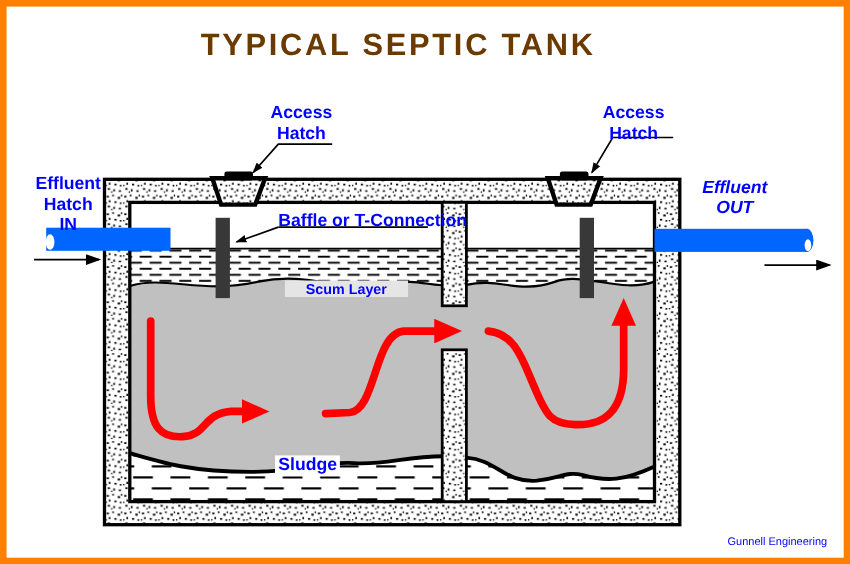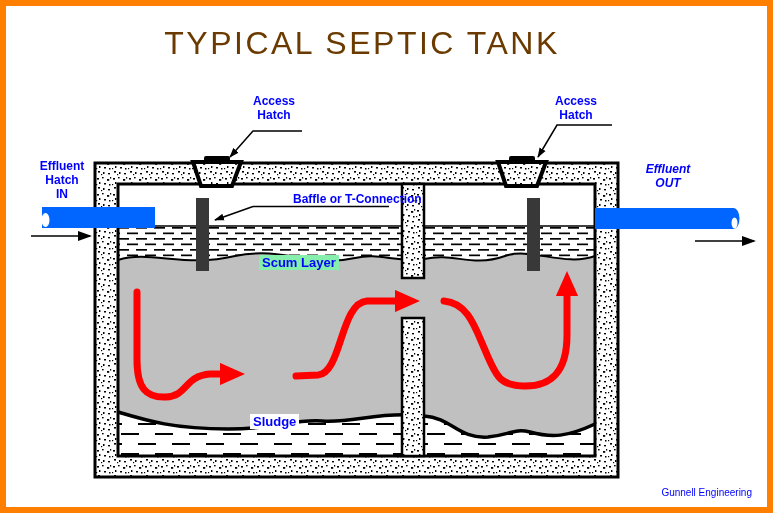--- a/index.html
+++ b/index.html
@@ -8,35 +8,35 @@
   }
   html,body{margin:0;padding:0;background:#fff;}
   #frame{
     position:relative; width:773px; height:513px; background:#fff;
     overflow:hidden; font-family:"Liberation Sans",sans-serif;
   }
   #diagram-svg{position:absolute; left:0; top:0;}
   .ink-fill{fill:var(--ink,#000);}
   .red-fill{fill:var(--flow,#f00);}
   .lbl{
-    position:absolute; font-weight:bold; font-size:12px; line-height:1.17;
+    position:absolute; font-weight:bold; font-size:16px; line-height:1.17;
     color:var(--label,#00f); text-align:center;
   }
   #title{
     left:0; top:25px; width:724px; text-align:center;
-    font-size:32px; font-weight:normal; letter-spacing:2.5px;
+    font-size:28px; font-weight:bold; letter-spacing:2.5px;
     color:var(--title,#6b3a00);
   }
   #lbl-inlet{left:20px; top:159px; width:84px;}
   #lbl-outlet{left:626px; top:162px; width:84px;font-style:italic;}
   #lbl-hatch-left{left:233px; top:94px; width:82px;}
   #lbl-hatch-right{left:535px; top:94px; width:82px;}
-  #lbl-baffle{left:253px; top:192px; text-align:left; white-space:nowrap;margin-left:40px;}
-  #lbl-scum{left:259px; top:255px; background:#86efac; padding:0 3px; font-size:13px; white-space:nowrap;text-align:right;}
-  #lbl-sludge{left:250px; top:414px; background:#fff; padding:0 3px; font-size:13px; white-space:nowrap;}
+  #lbl-baffle{left:253px; top:192px; text-align:left; white-space:nowrap;}
+  #lbl-scum{left:259px; top:255px; background:#e5e5e5; padding:0 19px; font-size:13px; white-space:nowrap;text-align:right;}
+  #lbl-sludge{left:250px; top:414px; background:#fff; padding:0 3px; font-size:16px; white-space:nowrap;}
   #credit{
     position:absolute; right:21px; top:487px; white-space:nowrap;
     font-size:10px; font-weight:normal; color:var(--label,#00f);
   }
 </style>
 </head>
 <body>
 
 <div id="frame">
 

